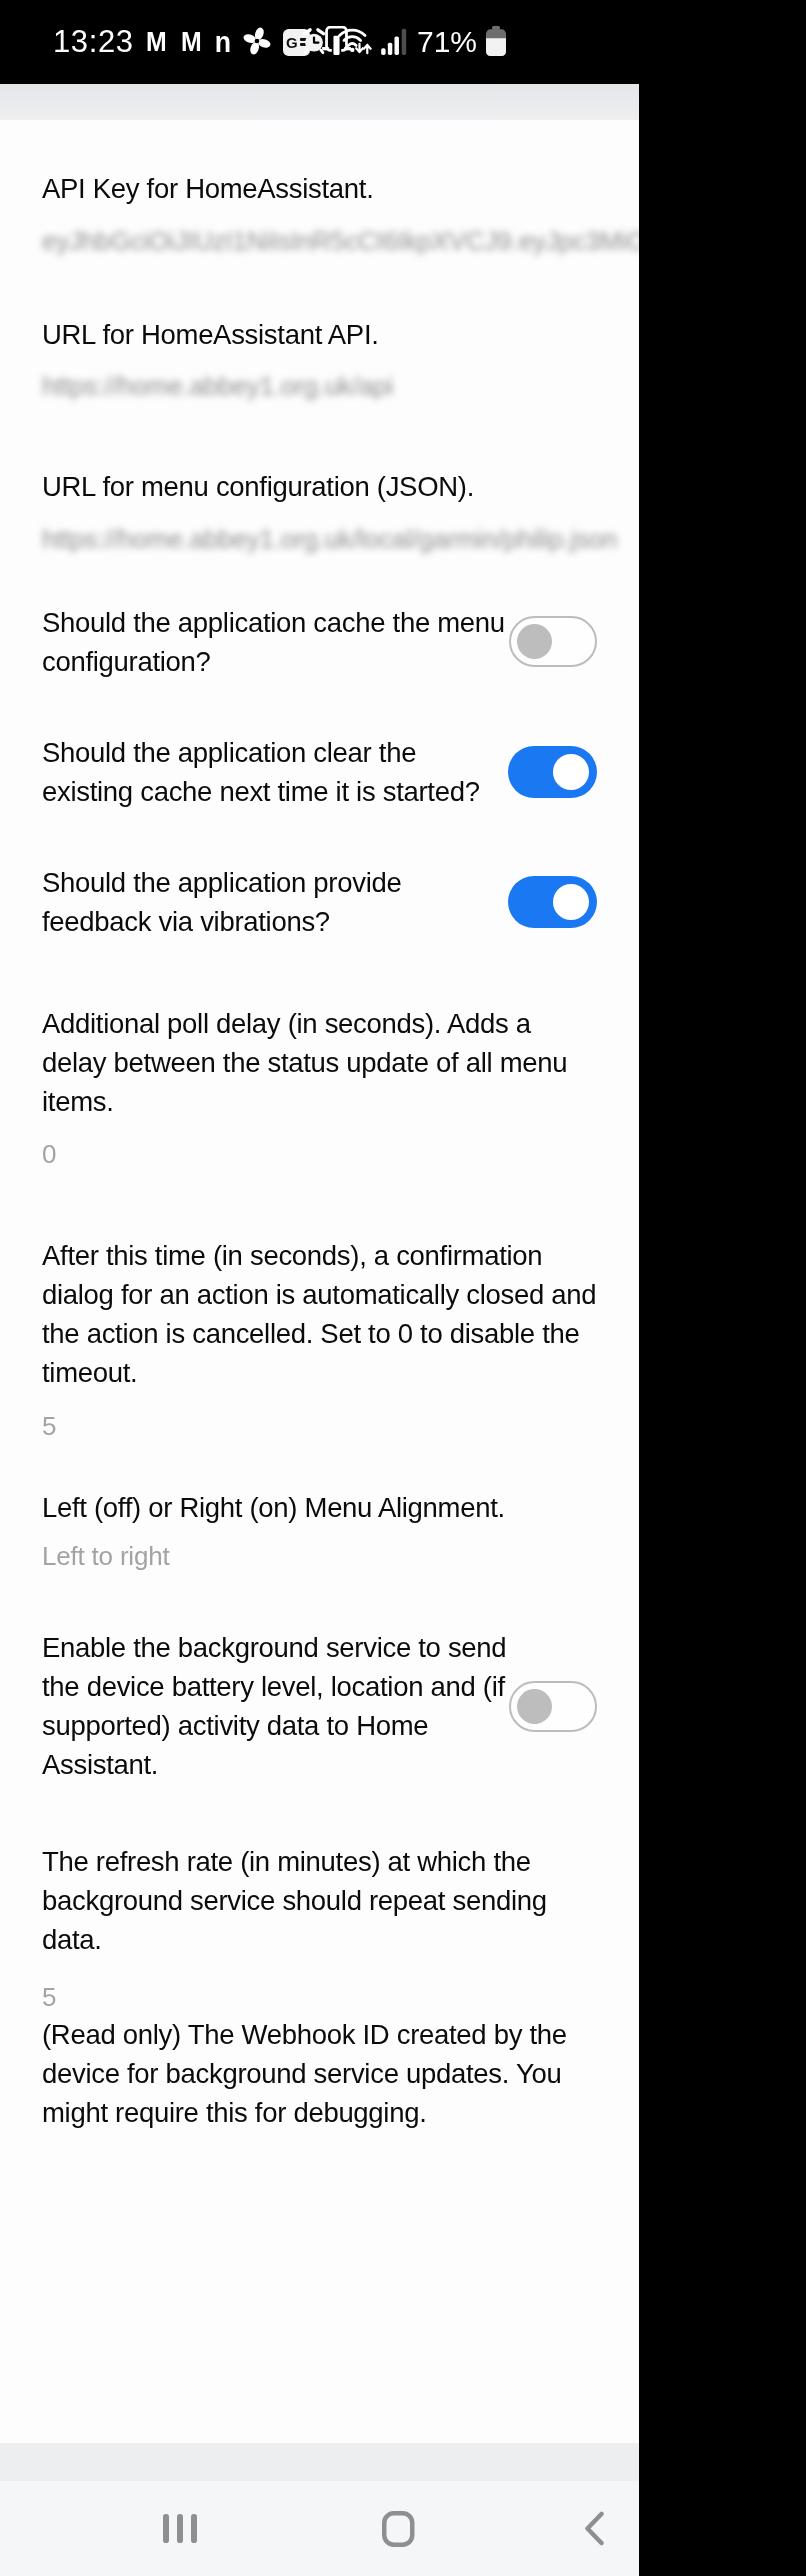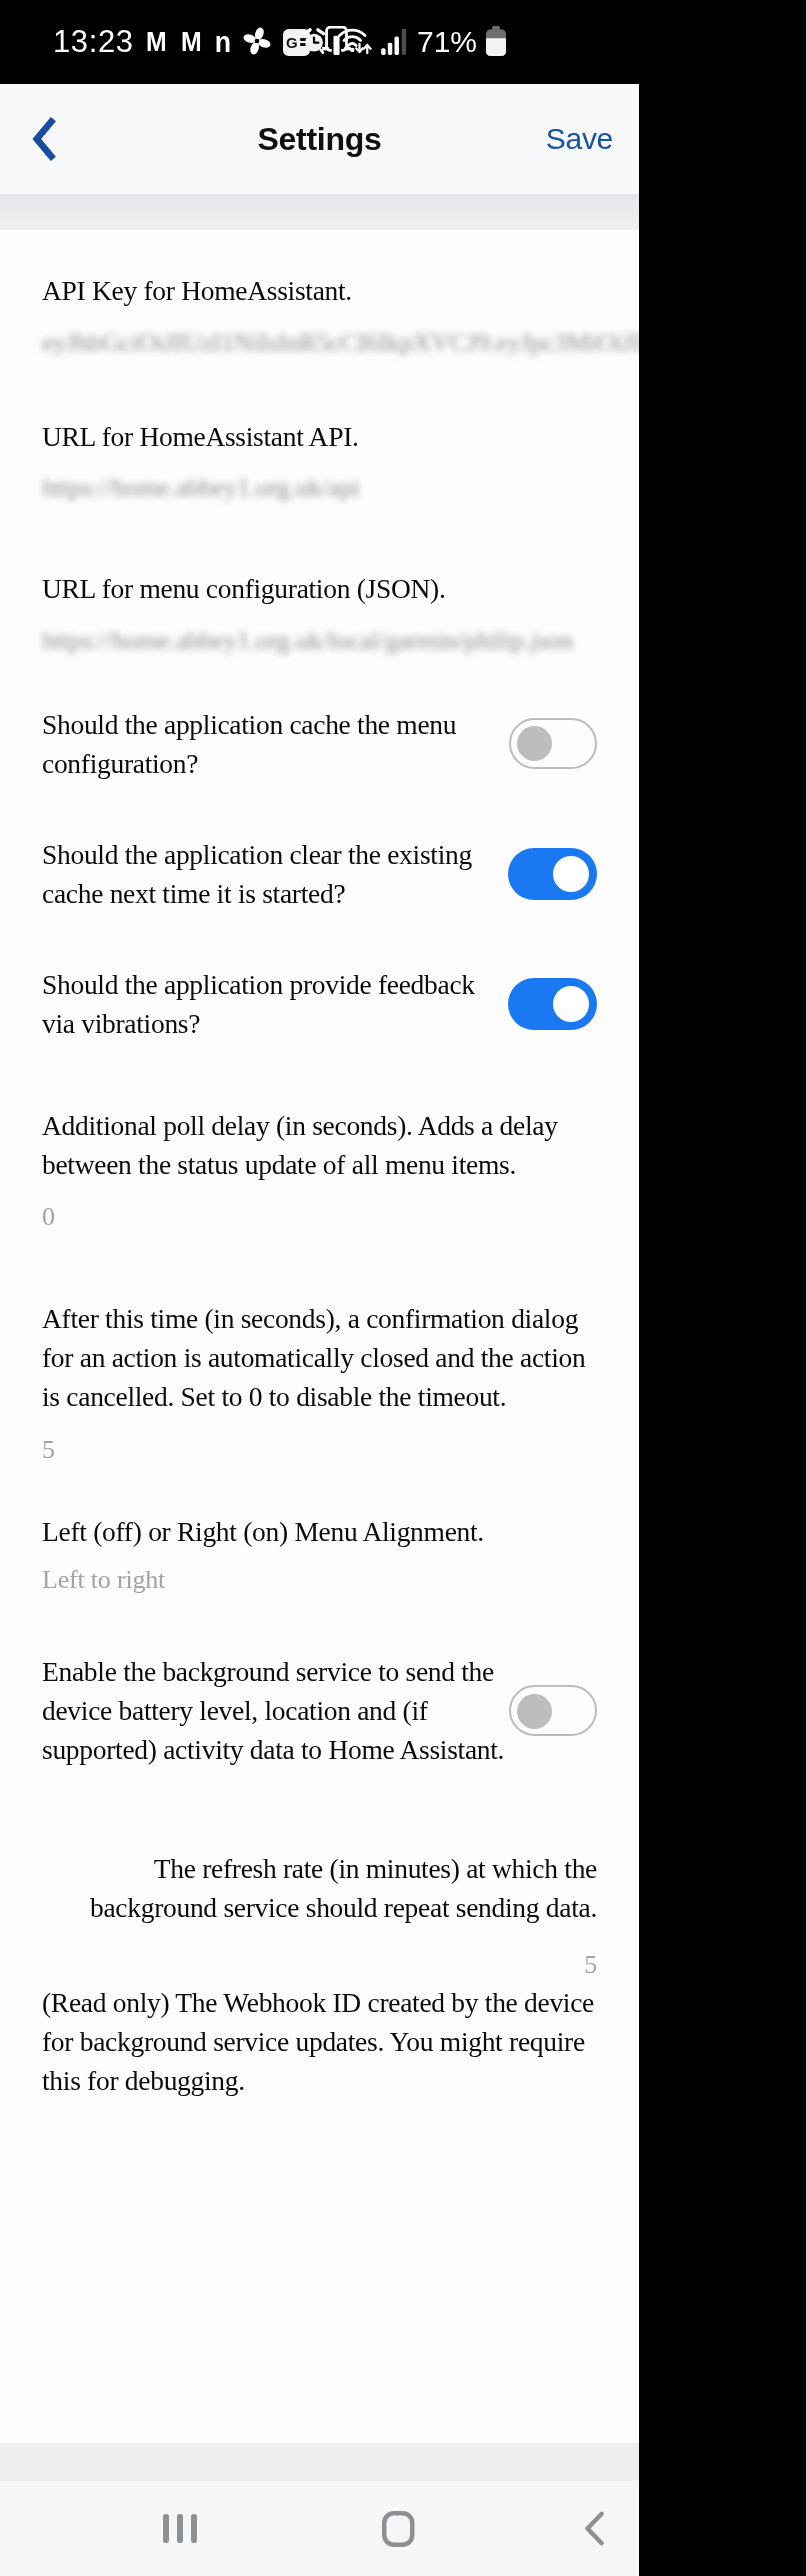--- a/index.html
+++ b/index.html
@@ -19,21 +19,21 @@
   .sb-batt-txt{font-size:30px;text-align:center;}
   
   .header{position:relative;height:110px;background:#f8f9fa;}
   .back-btn{position:absolute;left:29px;top:29px;width:31px;height:52px;cursor:pointer;}
   .hdr-title{position:absolute;left:0;right:0;top:0;height:110px;display:flex;align-items:center;
              justify-content:center;font-size:32px;font-weight:700;color:#101010;letter-spacing:-0.3px;}
   .hdr-save{position:absolute;right:26px;top:0;height:110px;display:flex;align-items:center;
             font-size:30px;color:#1453a6;letter-spacing:-0.3px;cursor:pointer;}
   .header-strip{height:36px;background:linear-gradient(#e4e6e9,#edeff1);}
   
-  .content{display:flow-root;padding:4px 42px;font-family:Liberation Serif, serif;}
+  .content{display:flow-root;padding:12px 42px;}
   .item{margin:0;}
   .label{margin:0;font-size:27.5px;line-height:39px;letter-spacing:-0.3px;color:#0b0b0b;}
   .value{margin:14.6px 0 0 0;font-size:26px;line-height:36px;letter-spacing:-0.2px;color:#a3a3a3;}
   .value.blurred{filter:blur(3.9px);color:#8e8e8e;white-space:nowrap;}
   .trow{display:flex;align-items:center;justify-content:space-between;}
   .trow .label{max-width:594px;}
   .trow.wide .label{max-width:622px;}
   
   .toggle{position:relative;flex:0 0 auto;width:89px;height:52px;border-radius:26px;cursor:pointer;}
   .toggle .knob{position:absolute;border-radius:50%;}
@@ -121,29 +121,20 @@
       <span>
         <svg width="20" height="30" viewBox="0 0 36 54">
           <rect x="11" y="0" width="14" height="7" rx="2" fill="#6e6e6e"></rect>
           <rect x="0" y="6" width="36" height="48" rx="8" fill="#6e6e6e"></rect>
           <path d="M0,22 h36 v24 a8,8 0 0 1 -8,8 h-20 a8,8 0 0 1 -8,-8 z" fill="#f2f2f2"></path>
         </svg>
       </span>
     </div>
   </div>
 
-  <div class="header">
-    <div class="back-btn">
-      <svg width="31" height="52" viewBox="0 0 56 92">
-        <polyline points="44,10 14,46 44,82" fill="none" stroke="#1a4c9f" stroke-width="12"></polyline>
-      </svg>
-    </div>
-    <div class="hdr-title">Settings</div>
-    <div class="hdr-save">Save</div>
-  </div>
   <div class="header-strip"></div>
 
   <div class="content">
 
     <section class="item" style="margin-top:37px;">
       <p class="label">API Key for HomeAssistant.</p>
       <p class="value blurred">eyJhbGciOiJIUzI1NiIsInR5cCI6IkpXVCJ9.eyJpc3MiOiJIYTEzNTQ</p>
     </section>
 
     <section class="item" style="margin-top:56px;">
@@ -193,21 +184,21 @@
       <p class="value" style="margin-top:11.2px;">Left to right</p>
     </section>
 
     <section class="item trow wide" style="margin-top:54px;">
       <p class="label">Enable the background service to send the device battery level, location and (if supported) activity data to Home Assistant.</p>
       <div class="toggle off">
           <div class="knob"></div>
         </div>
     </section>
 
-    <section class="item" style="margin-top:80px;text-align:right;">
+    <section class="item" style="margin-top:58px;">
       <p class="label">The refresh rate (in minutes) at which the background service should repeat sending data.</p>
       <p class="value" style="margin-top:20px;">5</p>
     </section>
 
     <section class="item" style="">
       <p class="label">(Read only) The Webhook ID created by the device for background service updates. You might require this for debugging.</p>
     </section>
 
   </div>
 

